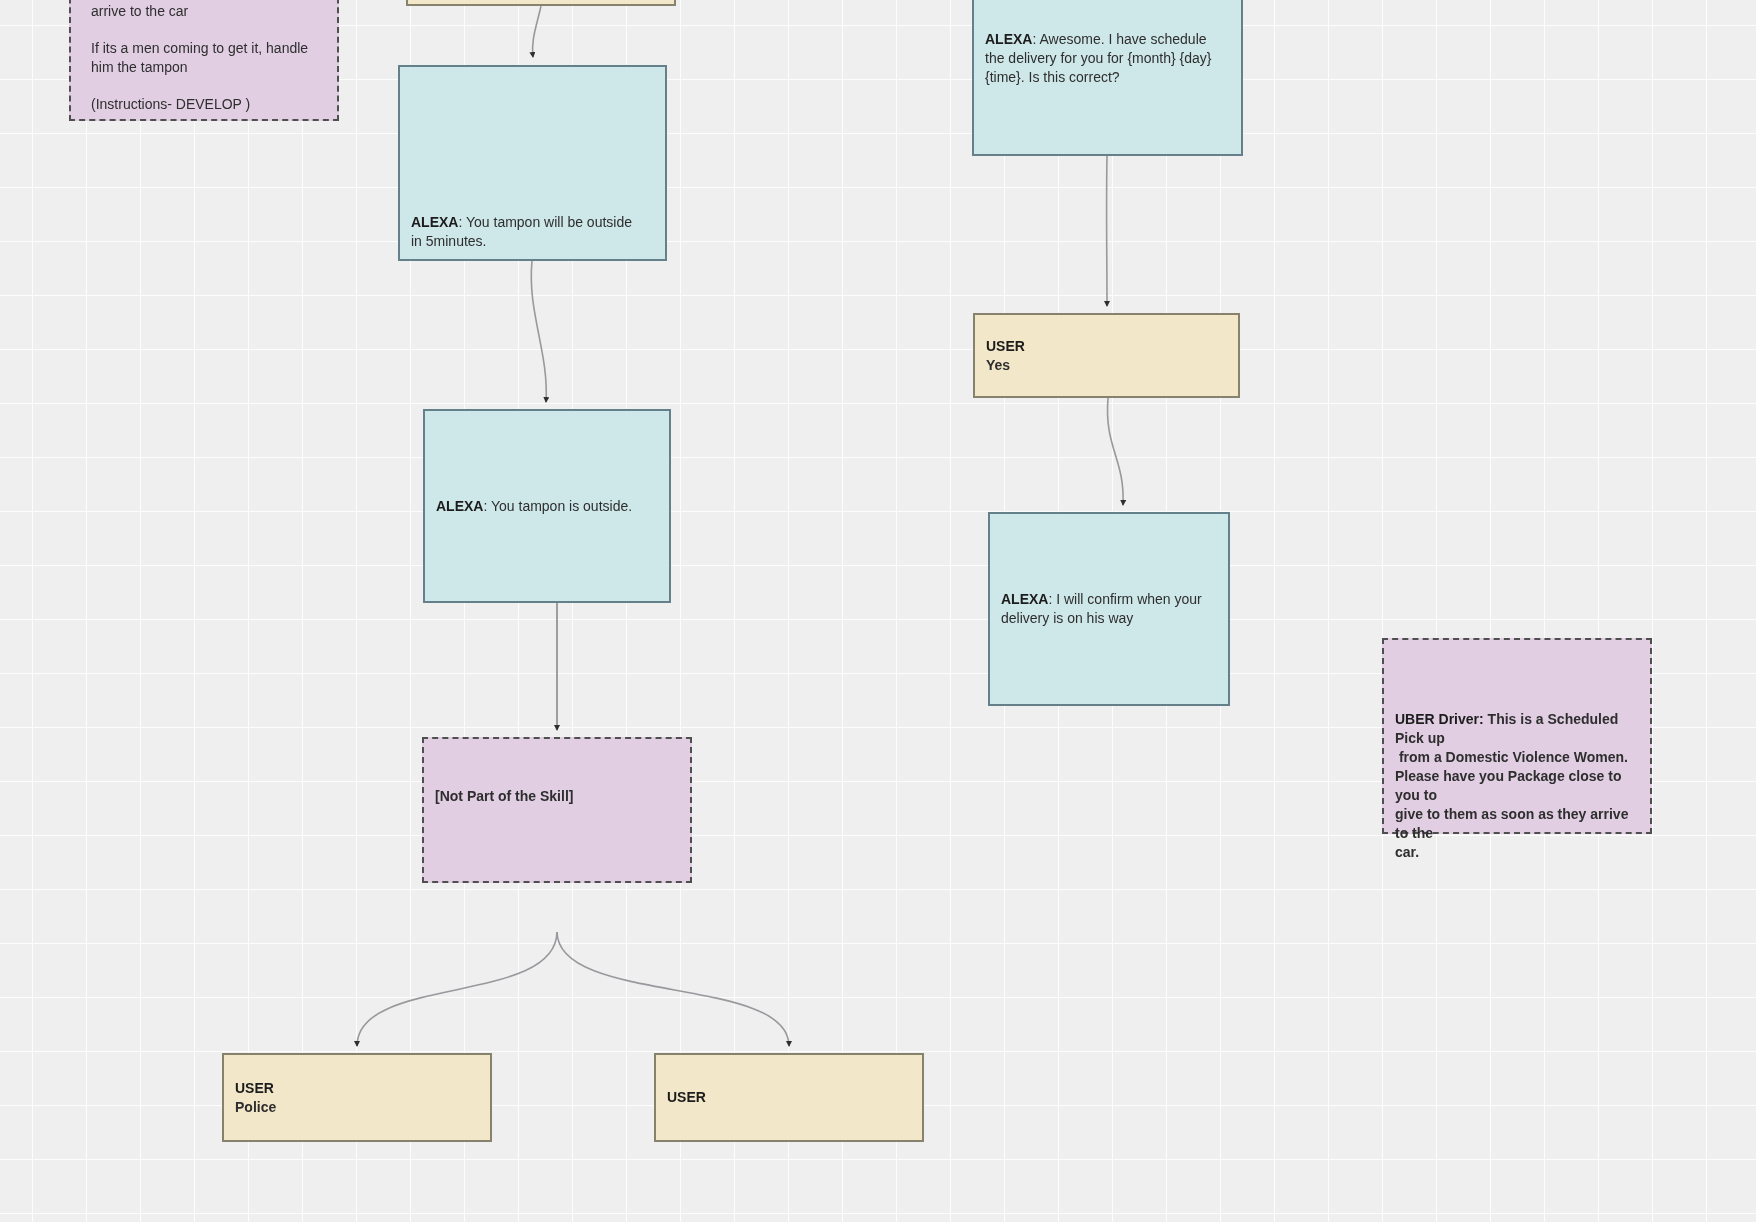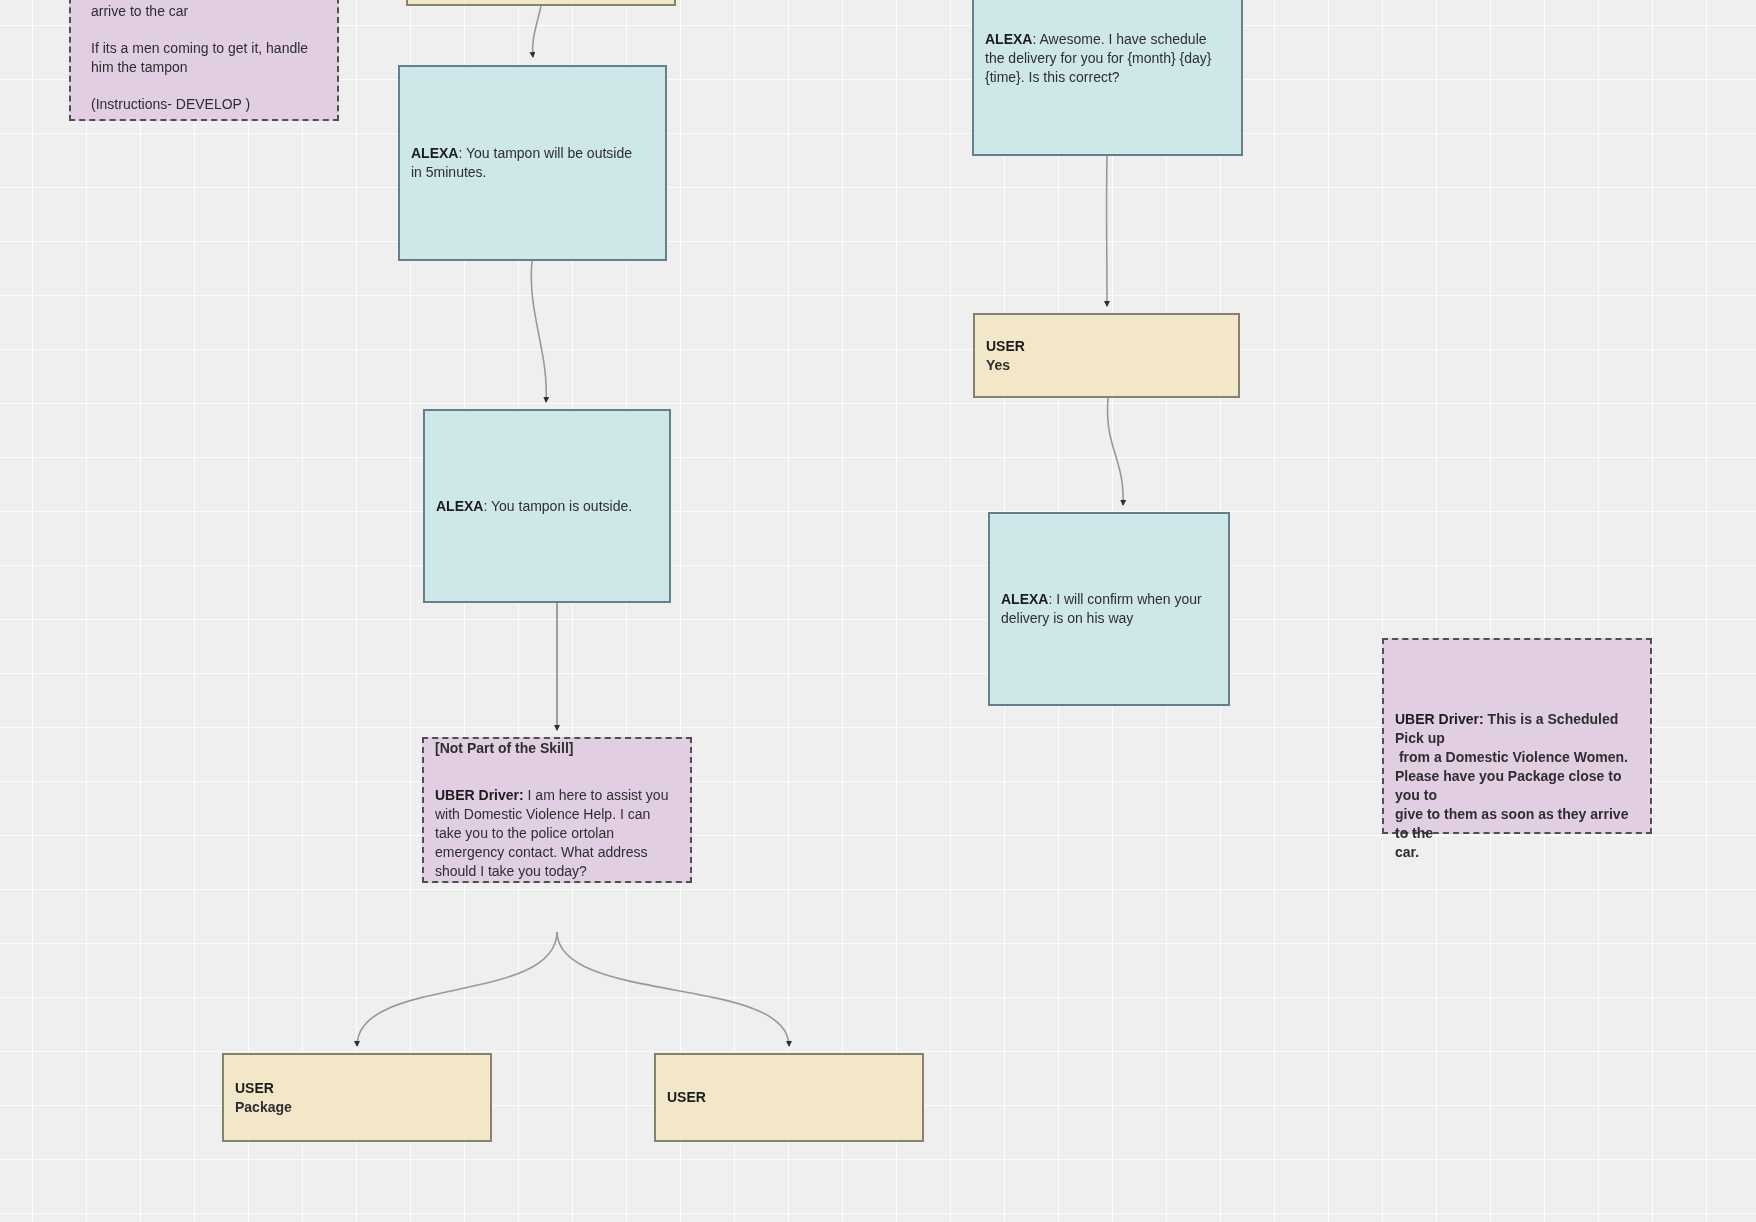--- a/index.html
+++ b/index.html
@@ -83,39 +83,38 @@
   <div class="node note" style="left:69px; top:-120px; width:270px; height:241px;">
     <div class="note-tl-content">
       <p>arrive to the car</p>
       <p>If its a men coming to get it, handle him the tampon</p>
       <p>(Instructions- DEVELOP )</p>
     </div>
   </div>
 
   <div class="node yellow" style="left:406px; top:-90px; width:270px; height:96px;"></div>
 
-  <div class="node teal" style="left:398px; top:65px; width:269px; height:196px;">
+  <div class="node teal" style="left:398px; top:65px; width:269px; height:196px;justify-content:flex-end;">
     <div class="pad"><b>ALEXA</b><span>: You tampon will be outside in 5minutes.</span></div>
   </div>
 
   <div class="node teal" style="left:423px; top:409px; width:248px; height:194px;">
     <div class="pad"><b>ALEXA</b><span>: You tampon is outside.</span></div>
   </div>
 
   <div class="node note" style="left:422px; top:737px; width:270px; height:146px; justify-content:center;">
     <div class="note-skill-content">
       <div class="note-skill-title">[Not Part of the Skill]</div>
-      <div><b>UBER Driver:</b><span> I am here to assist you with Domestic Violence Help. I can take you to the police ortolan emergency contact. What address should I take you today?</span></div>
     </div>
   </div>
 
   <div class="node yellow" style="left:222px; top:1053px; width:270px; height:89px;">
     <div class="pad">
       <div><b>USER</b></div>
-      <div class="user-text">Package</div>
+      <div class="user-text">Police</div>
     </div>
   </div>
 
   <div class="node yellow" style="left:654px; top:1053px; width:270px; height:89px;">
     <div class="pad">
       <div><b>USER</b></div>
     </div>
   </div>
 
   <div class="node teal" style="left:972px; top:-40px; width:271px; height:196px;">

